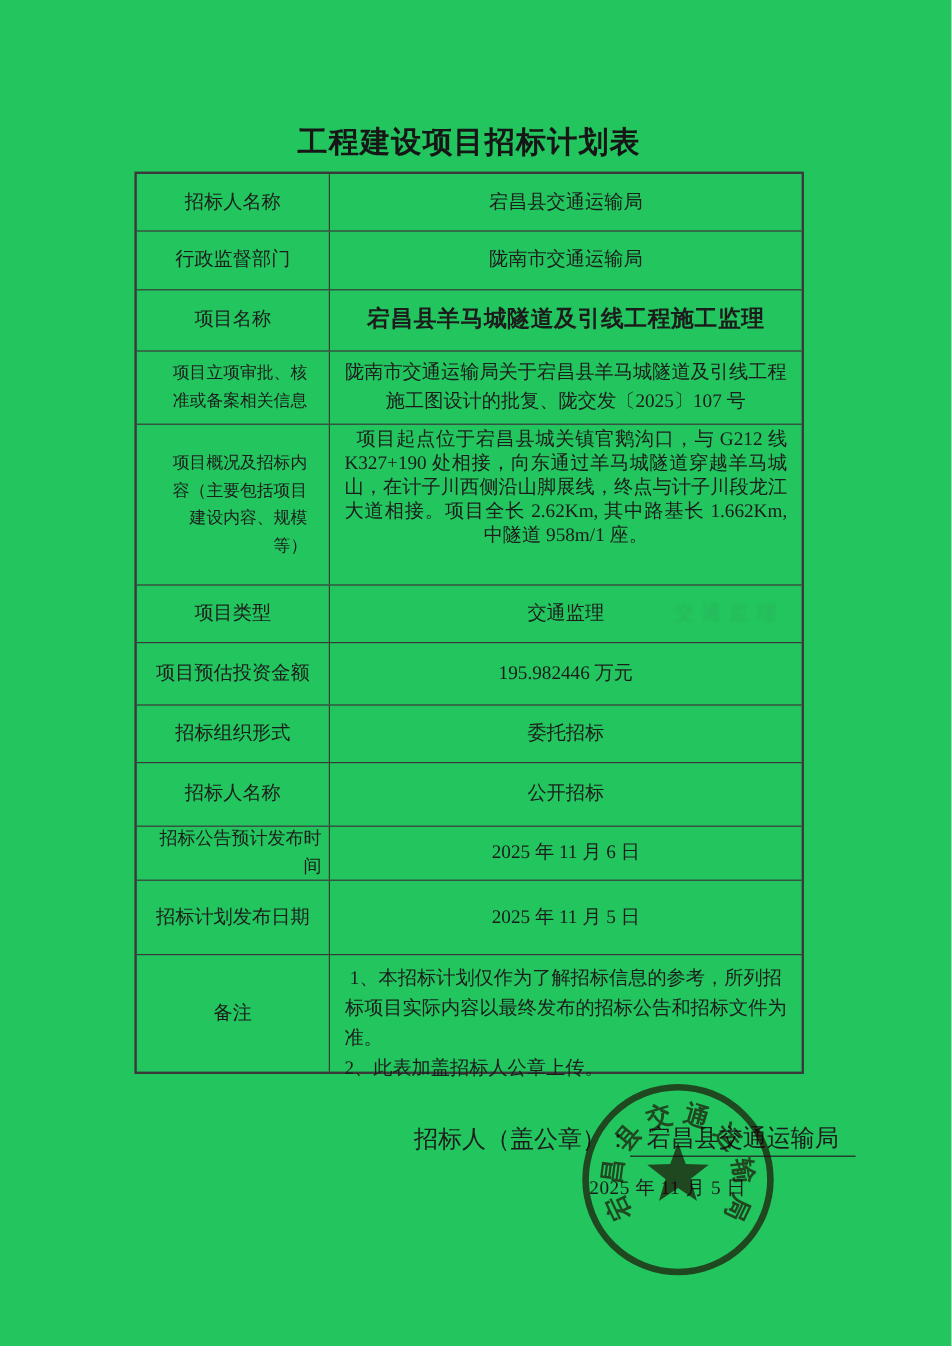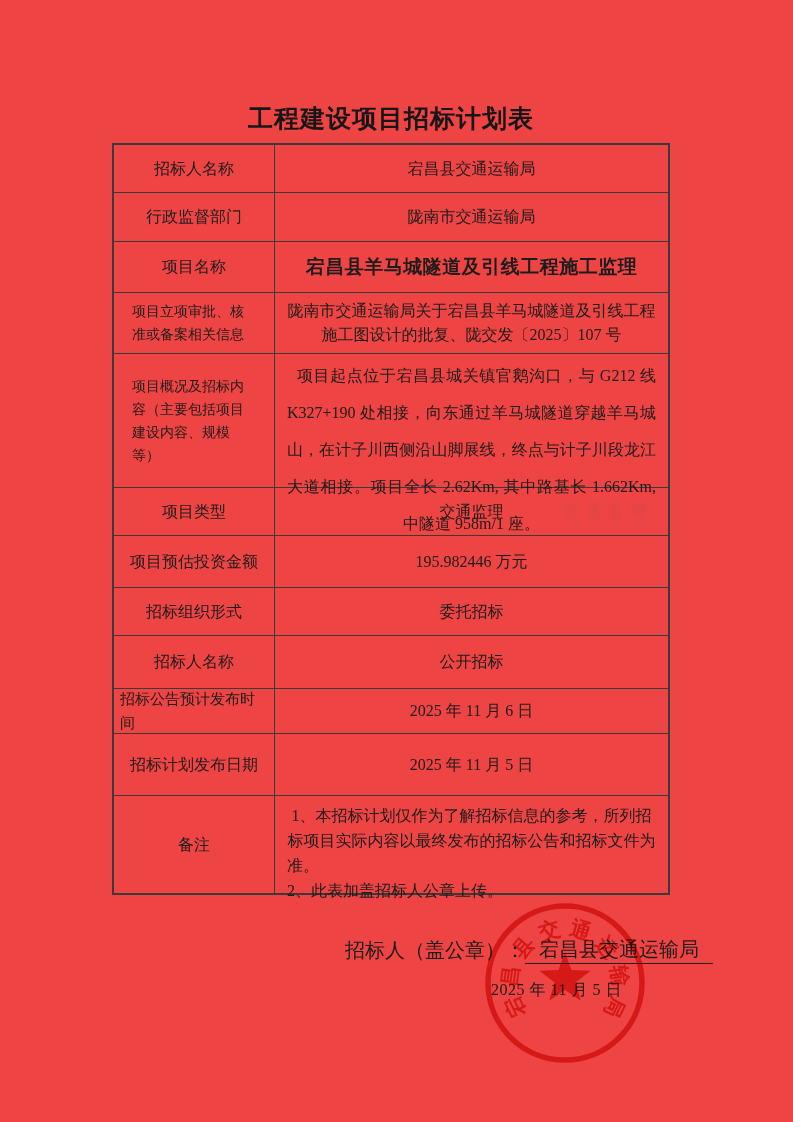--- a/index.html
+++ b/index.html
@@ -1,20 +1,20 @@
 <!DOCTYPE html>
 <html><head>
 <meta charset="utf-8">
 <style>
   html,body { margin:0; padding:0; background:#e9e9e9; }
   .page {
     position:relative;
     width:793px; height:1122px;
     margin:0 auto;
-    background:#ef4444;
+    background:#22c55e;
     font-family:"Liberation Serif","DejaVu Serif",serif;
     color:#1c1c1c;
     overflow:hidden;
   }
   .doc-title {
     position:absolute; left:112px; top:102px; width:558px;
     text-align:center;
     font-size:25px; font-weight:bold; letter-spacing:1px;
     color:#161616;
   }
@@ -25,36 +25,36 @@
   }
   .row { display:flex; box-sizing:border-box; border-top:1.5px solid #3a3a3a; }
   .row:first-child { border-top:none; }
   .r1{height:47px} .r2{height:51px} .r3{height:49px} .r4{height:61px}
   .r5{height:134px} .r6{height:48px} .r7{height:52px} .r8{height:48px}
   .r9{height:53px} .r10{height:45px} .r11{height:62px} .r12{height:98px}
   .cell-label {
     width:161px; box-sizing:border-box;
     border-right:1.5px solid #3a3a3a;
     display:flex; align-items:center; justify-content:center;
-    text-align:left; padding:2px 6px;
+    text-align:right; padding:2px 6px;
     font-size:16px; line-height:24px;
   }
   .cell-label.small { font-size:14px; line-height:23px; padding:2px 18px; }
   .cell-label.fit { font-size:15px; }
   .cell-value {
     flex:1; box-sizing:border-box; position:relative;
     display:flex; align-items:center; justify-content:center;
     text-align:center; padding:3px 12px;
     font-size:16px; line-height:24px;
   }
   .cell-value.project-name { font-size:19px; font-weight:bold; letter-spacing:0.5px; }
   .cell-value.block {
     display:block;
     text-align:justify; text-align-last:center;
-    text-indent:10px; line-height:37px; padding:3px 12px;
+    text-indent:10px; line-height:20px; padding:3px 12px;
   }
   .cell-value.remark {
     display:block; text-align:center; text-align-last:left;
     line-height:25px; padding:7px 12px 0 12px;
   }
   .ghost-dup {
     position:absolute; right:14px; top:50%;
     transform:translateY(-50%);
     filter:blur(1.5px); opacity:0.15;
     letter-spacing:7px; white-space:nowrap;

